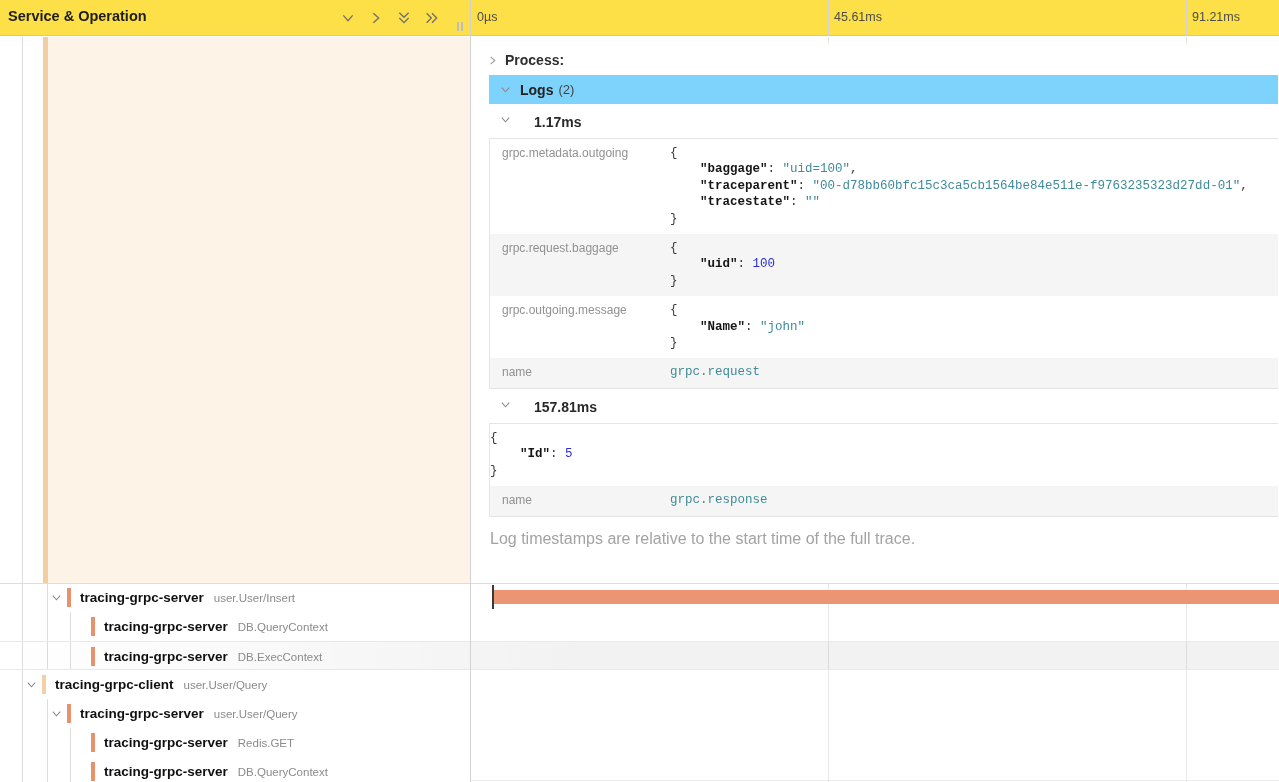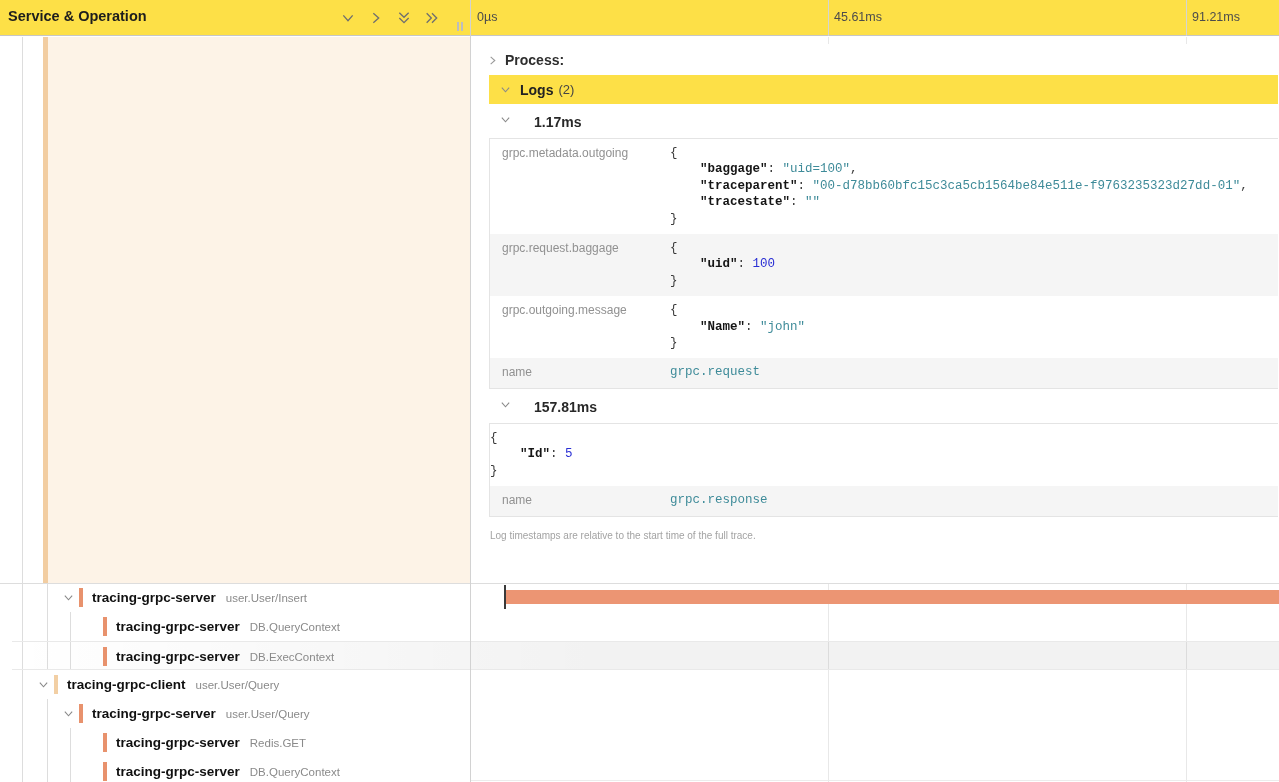--- a/index.html
+++ b/index.html
@@ -28,40 +28,40 @@
   .guide { position:absolute; width:1px; background:#ddd; }
 
   
   .detail-left { position:absolute; left:48px; top:0; width:422px; height:546px; background:#fdf3e7; }
   .detail-accent { position:absolute; left:43px; top:0; width:5px; height:546px; background:#f2cda1; }
   .detail-bottom { position:absolute; left:0; top:546px; width:1279px; height:1px; background:#ddd; }
 
   .panel { position:absolute; left:471px; top:7px; width:808px; height:539px; background:#fff; overflow:hidden; }
   .process-row { height:27px; padding:5px 16px 0 16px; display:flex; align-items:center; gap:7px; cursor:pointer; }
   .process-row .lbl { font-size:14px; font-weight:700; color:#2e2e2e; }
-  .logs-band { margin-left:18px; width:789px; height:29px; background:#fde047;
+  .logs-band { margin-left:18px; width:789px; height:29px; background:#7dd3fc;
     display:flex; align-items:center; gap:9px; padding-left:11px; cursor:pointer; margin-top:4px; }
   .logs-band .lbl { font-size:14px; font-weight:700; color:#222; }
   .logs-band .cnt { font-size:13px; color:#444; margin-left:-4px; }
   .ts-header { margin:10px 0 8px 29px; display:flex; align-items:flex-start; gap:23px; cursor:pointer; }
   .ts-header .lbl { font-size:14px; font-weight:700; color:#282828; }
   .kv-table { margin-left:18px; width:789px; border:1px solid #e4e4e4; border-right:none; }
   .kv-row { display:flex; }
   .kv-row:nth-child(even) { background:#f5f5f5; }
   .kv-key { width:180px; min-width:180px; padding:7px 6px 7px 12px; font-size:12px; color:#919191; }
   .kv-val { padding:6px 6px 7px 0; font-family:"Liberation Mono", monospace; font-size:12.5px;
     line-height:16.4px; white-space:pre; color:#3b3b3b; }
   .tok-p { color:#3b3b3b; }
   .tok-k { color:#151515; font-weight:700; }
   .tok-s { color:#3e8b99; }
   .tok-n { color:#2a2fd4; }
-  .log-footer { margin:13px 0 0 19px; font-size:10px; color:#a3a3a3; }
-
-  
-  #span-rows { position:absolute; left:12px; top:546px; width:1222px; height:199px; }
+  .log-footer { margin:13px 0 0 19px; font-size:16px; color:#a3a3a3; }
+
+  
+  #span-rows { position:absolute; left:0; top:546px; width:1222px; height:199px; }
   .srow { position:absolute; left:0; width:1279px; height:29px; cursor:pointer; }
   .srow.striped { background:linear-gradient(90deg, rgba(0,0,0,0) 0%, rgba(0,0,0,0.05) 45%);
     border-top:1px solid #e9e9e9; border-bottom:1px solid #e9e9e9; }
   .srow-left { position:absolute; left:0; top:0; width:470px; height:29px; display:flex; align-items:center; }
   .tree-chevron { width:16px; display:inline-flex; justify-content:flex-start; }
   .svc-bar { width:4px; height:19px; margin-right:9px; }
   .svc-name { font-size:13.5px; font-weight:700; color:#101010; margin-right:10px; white-space:nowrap; }
   .op-name { font-size:11.5px; color:#8a8a8a; white-space:nowrap; }
   .span-bar { position:absolute; top:7px; height:14px; }
   .span-tick { position:absolute; top:2px; width:1.5px; height:24px; background:#3a3a3a; }

